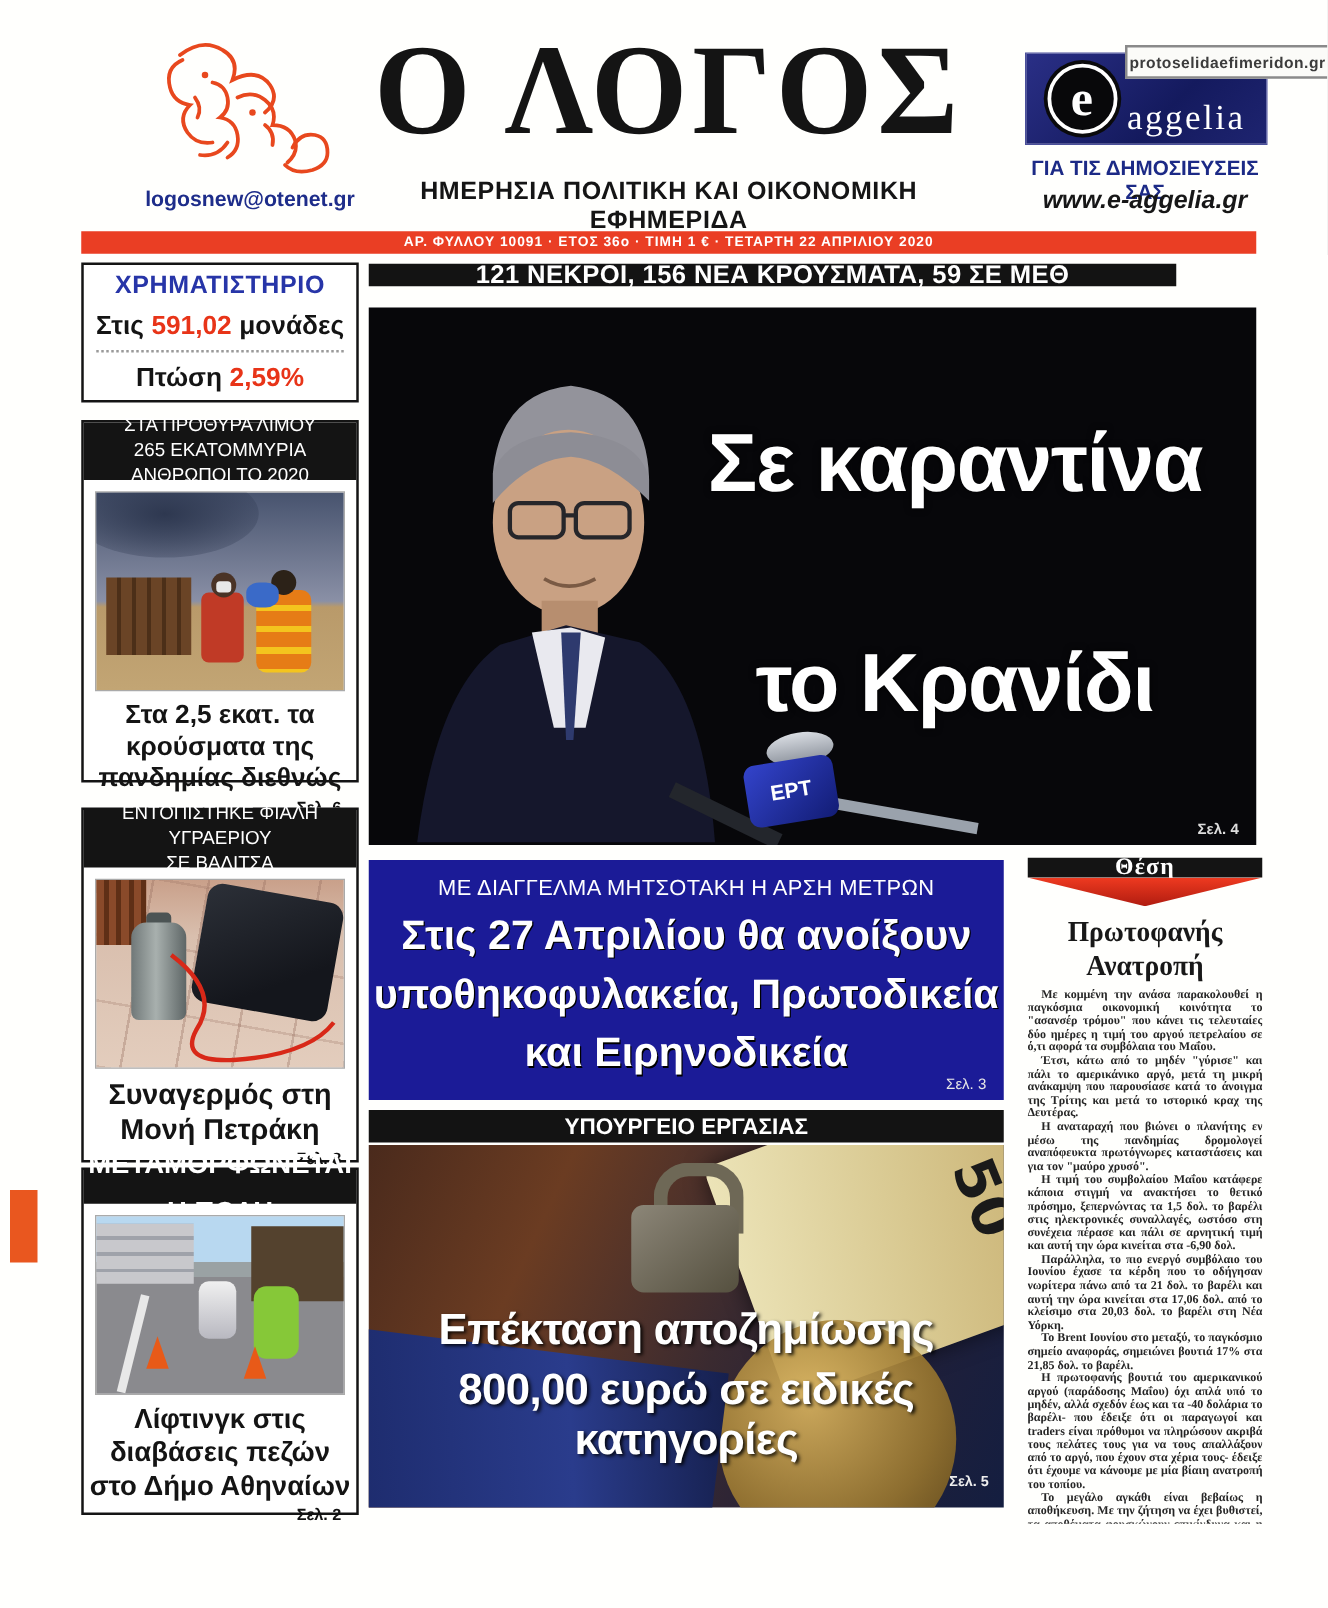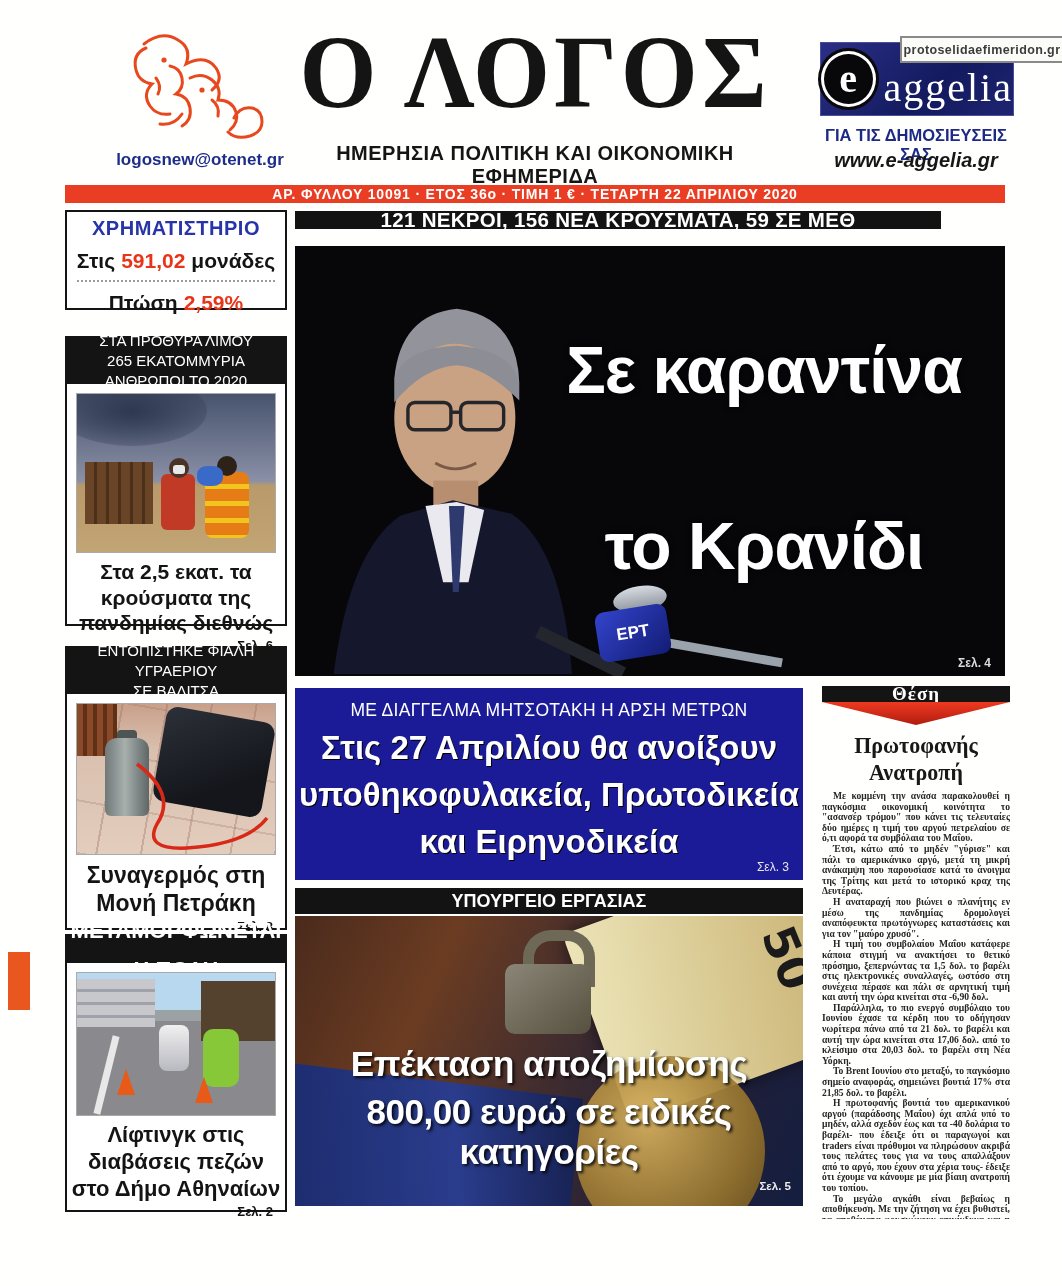--- a/index.html
+++ b/index.html
@@ -11,41 +11,41 @@
   .logo-art{left:86px;top:26px;width:228px;height:122px;}
   .m-email{left:86px;top:150px;width:228px;text-align:center;font-weight:bold;
            font-size:17px;color:#1e2d8a;}
   .m-title{left:296px;top:14px;width:478px;text-align:center;
            font-family:"Liberation Serif",serif;font-weight:bold;font-size:99px;
            letter-spacing:4px;line-height:118px;color:#141414;transform:scaleY(1.04);}
   .m-sub{left:290px;top:142px;width:490px;text-align:center;font-weight:bold;
          font-size:20px;letter-spacing:0.5px;color:#151515;}
   .issue-bar{left:65px;top:185px;width:940px;height:18px;background:#ea3e24;
              display:flex;align-items:center;justify-content:center;}
-  .issue-bar span{color:#fff;font-weight:bold;font-size:14px;letter-spacing:0.8px;}
+  .issue-bar span{color:#fff;font-weight:bold;font-size:11px;letter-spacing:0.8px;}
 
   .wm{right:0;top:36px;width:160px;height:23px;background:#fbfbf8;border:2px solid #8a8a8a;
       border-right:none;display:flex;align-items:center;justify-content:center;
       font-weight:bold;font-size:12.5px;color:#3c3c3c;letter-spacing:0.4px;z-index:5;}
   .ad-box{left:820px;top:42px;width:192px;height:72px;background:linear-gradient(135deg,#2a2f86,#141a5e 60%,#1e2470);
           border:1px solid #4a4f9a;display:flex;align-items:center;justify-content:center;gap:8px;}
   .elogo{width:50px;height:50px;border-radius:50%;background:#08080a;border:3px solid #fff;
          box-shadow:0 0 0 3px #0a0a0c;display:flex;align-items:center;justify-content:center;
          font-family:"Liberation Serif",serif;font-weight:bold;font-size:40px;color:#fff;line-height:46px;}
-  .ad-word{font-family:"Liberation Serif",serif;color:#fff;font-size:40px;letter-spacing:2px;
+  .ad-word{font-family:"Liberation Serif",serif;color:#fff;font-size:28px;letter-spacing:2px;
            align-self:flex-end;margin-bottom:4px;}
   .ad-tag{left:812px;top:126px;width:208px;text-align:center;font-weight:bold;font-size:16.5px;color:#1c2a86;}
   .ad-url{left:812px;top:149px;width:208px;text-align:center;font-weight:bold;font-style:italic;
           font-size:20px;color:#171717;}
 
   .edge-mark{left:8px;top:952px;width:22px;height:58px;background:#e9571f;}
 
   
   .sbox{left:65px;width:222px;background:#fff;border:2px solid #141414;box-sizing:border-box;}
-  .stock{top:210px;height:100px;}
+  .stock{top:210px;height:112px;}
   .stock-title{margin-top:5px;text-align:center;font-weight:bold;font-size:20px;color:#2735a8;letter-spacing:0.5px;}
   .stock-line{display:flex;justify-content:center;gap:6px;font-weight:bold;font-size:21px;color:#141414;margin-top:9px;}
   .stock-line .red{color:#e83418;}
   .stock-div{margin:7px 10px 0 10px;border-top:2px dotted #9a9a9a;}
   .kicker{background:#141414;color:#fff;font-weight:bold;text-align:center;
           display:flex;flex-direction:column;justify-content:center;}
   .s1{top:336px;height:290px;}
   .s2{top:646px;height:284px;}
   .s3{top:934px;height:278px;}
   .k2{height:46px;font-size:15px;line-height:20px;font-weight:normal;}

